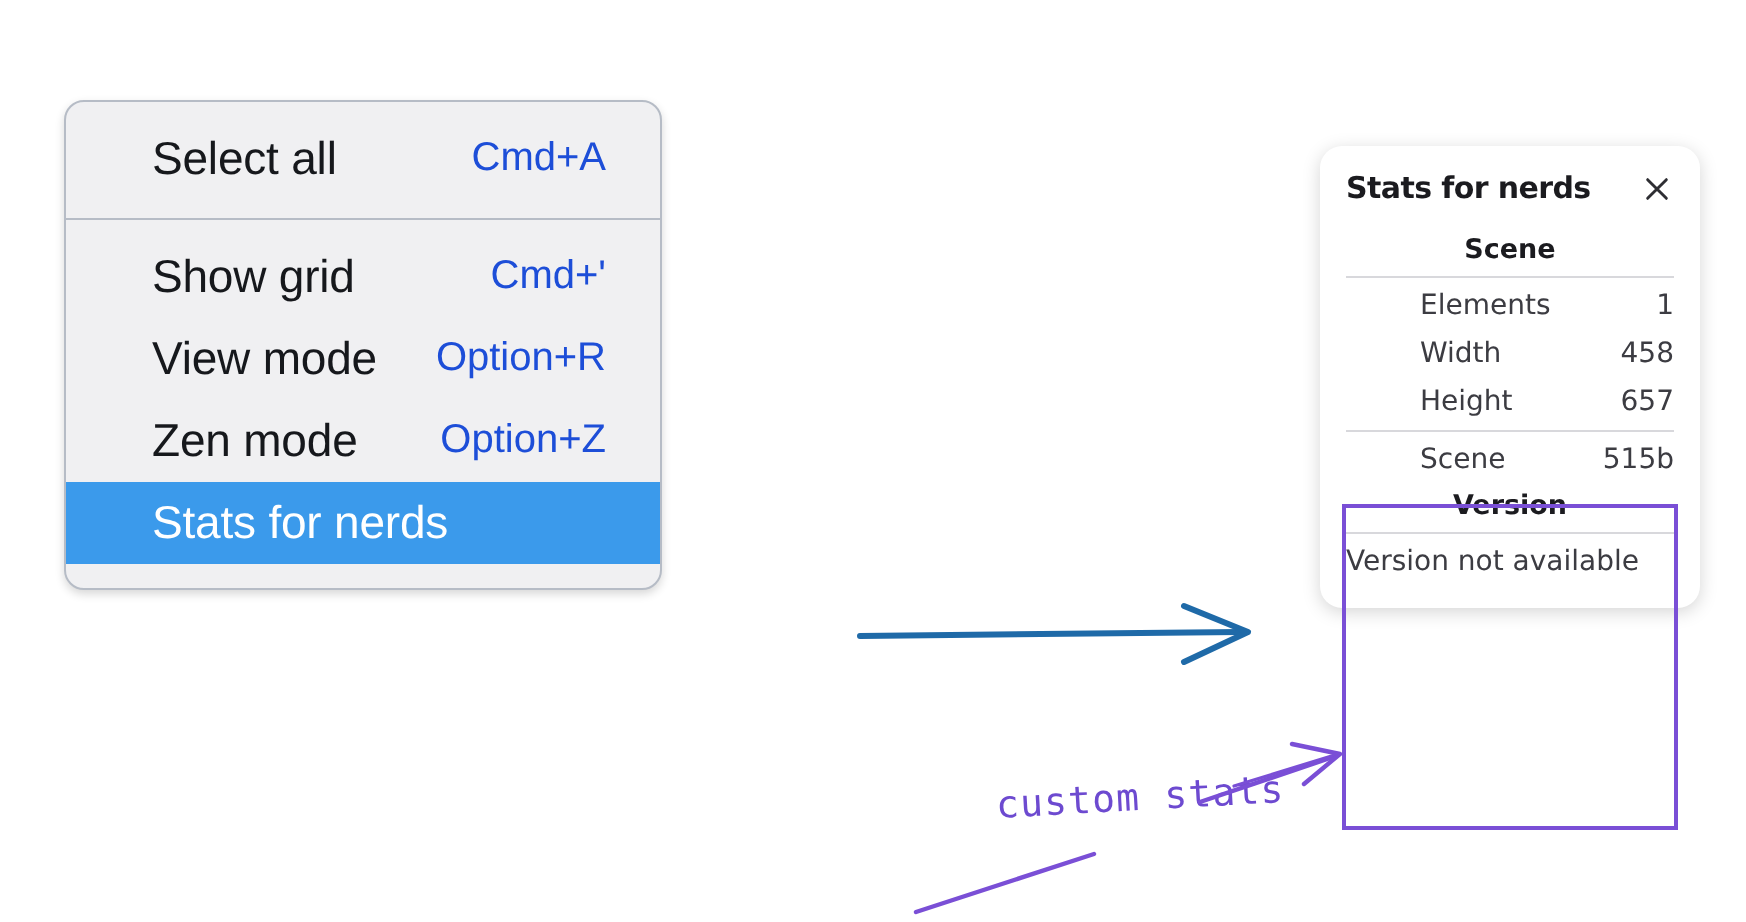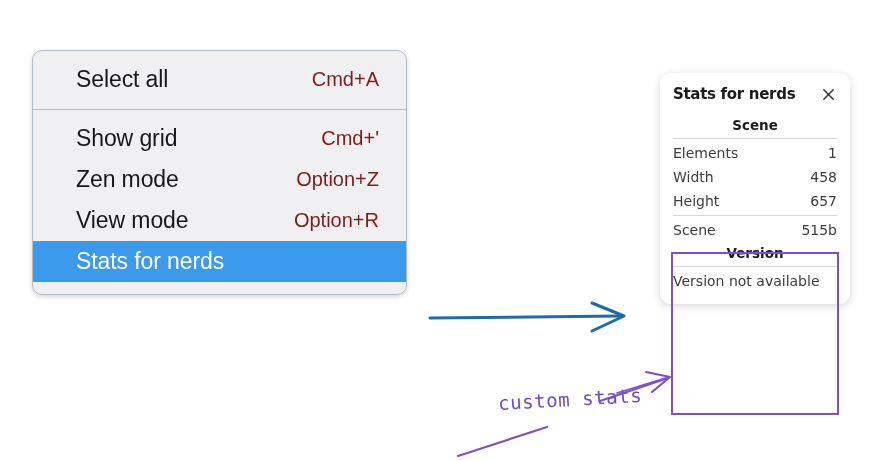--- a/index.html
+++ b/index.html
@@ -14,21 +14,21 @@
     overflow: hidden;
     font-family: "Liberation Sans", sans-serif;
     -webkit-font-smoothing: antialiased;
   }
 
   
   #context-menu {
     position: absolute;
     left: 32px;
     top: 50px;
-    width: 375px;
+    width: 299px;
     background: #f0f0f2;
     border: 1px solid #b6bcc6;
     border-radius: 10px;
     box-shadow: 0 2px 5px rgba(0,0,0,0.16);
     box-sizing: border-box;
     overflow: hidden;
   }
   .menu-group {
     padding: 9px 0 9px 0;
   }
@@ -49,21 +49,21 @@
     cursor: default;
   }
   .menu-item-label {
     font-size: 23px;
     color: #16181c;
     letter-spacing: -0.1px;
     white-space: nowrap;
   }
   .menu-item-shortcut {
     font-size: 20px;
-    color: #7f1d1d;
+    color: #1d4ed8;
     white-space: nowrap;
   }
   .menu-item.selected {
     background: #3b9aeb;
   }
   .menu-item.selected .menu-item-label { color: #ffffff; }
   .menu-item.selected .menu-item-shortcut { color: #cfe6fa; }
 
   
   #stats-panel {
@@ -113,20 +113,21 @@
     margin: 1px 2px 2px 2px;
   }
   .stat-row {
     display: flex;
     justify-content: space-between;
     align-items: baseline;
     font-size: 14px;
     color: #3c3c42;
     padding: 3px 2px 3px 2px;
     line-height: 1.3;
+    margin-left: 37px;
   }
   .stat-key { white-space: nowrap; }
   .stat-val { white-space: nowrap; }
   .stat-note {
     font-size: 14px;
     color: #3c3c42;
     padding: 4px 18px 1px 2px;
     white-space: nowrap;
   }
 
@@ -177,26 +178,26 @@
   </div>
 
   <div class="menu-divider"></div>
 
   <div class="menu-group group-bottom">
     <div class="menu-item">
       <span class="menu-item-label">Show grid</span>
       <span class="menu-item-shortcut">Cmd+'</span>
     </div>
     <div class="menu-item">
+      <span class="menu-item-label">View mode</span>
+      <span class="menu-item-shortcut">Option+R</span>
+    </div>
+    <div class="menu-item">
       <span class="menu-item-label">Zen mode</span>
       <span class="menu-item-shortcut">Option+Z</span>
-    </div>
-    <div class="menu-item">
-      <span class="menu-item-label">View mode</span>
-      <span class="menu-item-shortcut">Option+R</span>
     </div>
     <div class="menu-item selected">
       <span class="menu-item-label">Stats for nerds</span>
     </div>
   </div>
 
 </div>
 
 <div id="stats-panel">
 

